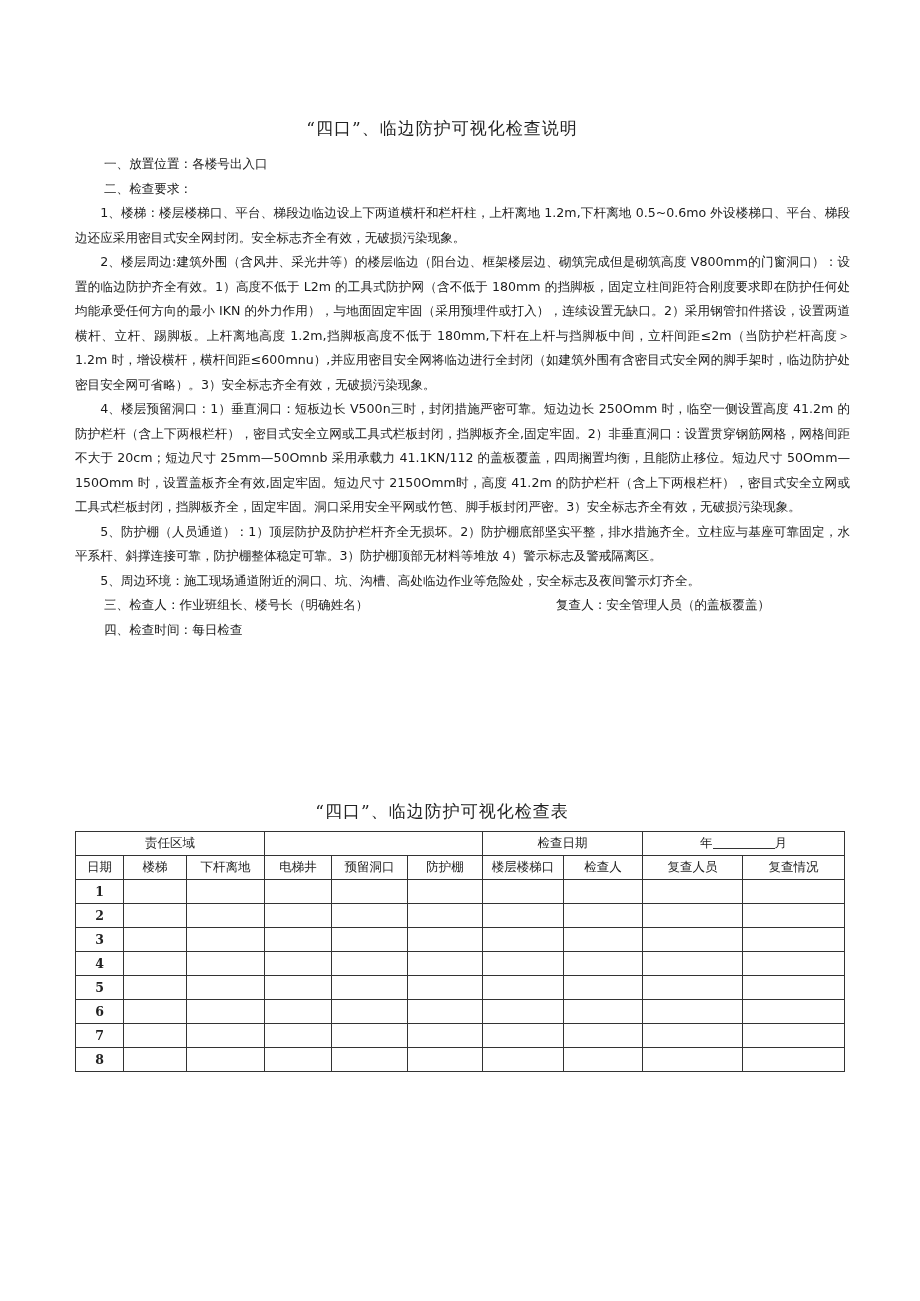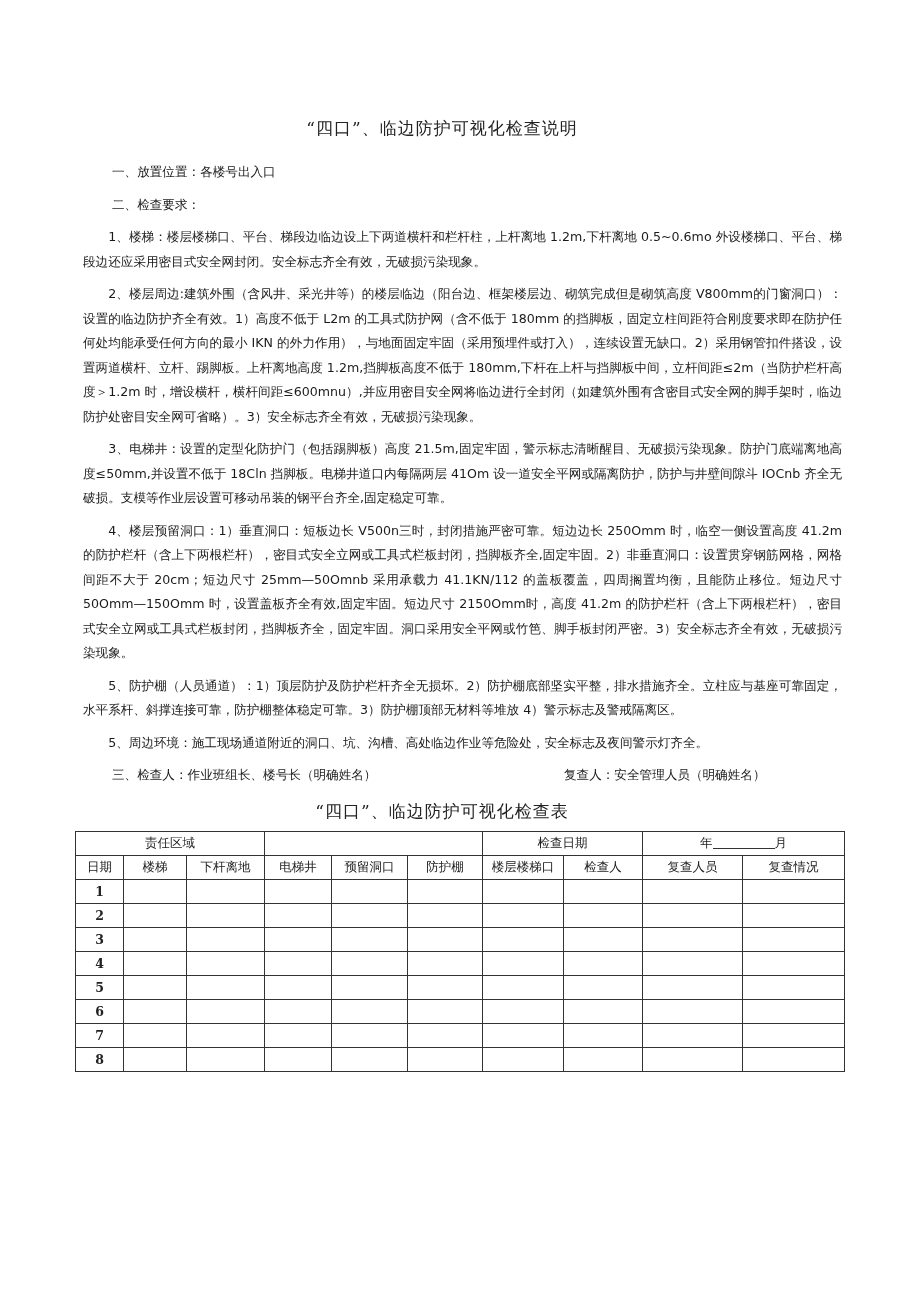--- a/index.html
+++ b/index.html
@@ -3,48 +3,48 @@
 <meta charset="utf-8">
 <style>
   html, body { margin: 0; padding: 0; background: #ffffff; }
   body { width: 920px; height: 1301px; position: relative; overflow: hidden;
          font-family: "DejaVu Sans", "Liberation Sans", sans-serif; color: #1a1a1a; }
   .title { position: absolute; left: 0; width: 884px; text-align: center;
            font-family: "DejaVu Serif", "Liberation Serif", serif; font-size: 17px; color: #222; letter-spacing: 1px; }
   #t1 { top: 117px; }
   #t2 { top: 756px; margin-top: 44px; }
   .body { position: absolute; left: 75px; top: 152px; width: 775px; font-size: 12.6px; line-height: 24.5px; }
-  .p { margin: 8px; text-indent: 2em; text-align: justify; text-align-last: left; }
+  .p { margin: 0; text-indent: 2em; text-align: justify; text-align-last: left; }
   .p.l { text-indent: 2.3em; }
   .row3 { display: flex; }
   .row3 .a { width: 452px; }
   table.grid { position: absolute; left: 75px; top: 831px; border-collapse: collapse; table-layout: fixed; width: 769px; }
   table.grid td { border: 1px solid #333; height: 23px; padding: 0; text-align: center; font-size: 12.5px; color: #222; }
   table.grid tr.hdr td { height: 23px; font-family: Liberation Mono, monospace; }
   td.num { font-family: "DejaVu Serif", "Liberation Serif", serif; font-weight: bold; font-size: 12px; }
   .blank { display: inline-block; width: 62px; border-bottom: 1px solid #333; height: 13px; vertical-align: -2px; }
 </style>
 </head>
 <body>
 
 <div class="title" id="t1">“四口”、临边防护可视化检查说明</div>
 
 <div class="body">
   <p class="p l">一、放置位置：各楼号出入口</p>
   <p class="p l">二、检查要求：</p>
   <p class="p">1、楼梯：楼层楼梯口、平台、梯段边临边设上下两道横杆和栏杆柱，上杆离地 1.2m,下杆离地 0.5~0.6mo 外设楼梯口、平台、梯段边还应采用密目式安全网封闭。安全标志齐全有效，无破损污染现象。</p>
   <p class="p">2、楼层周边:建筑外围（含风井、采光井等）的楼层临边（阳台边、框架楼层边、砌筑完成但是砌筑高度 V800mm的门窗洞口）：设置的临边防护齐全有效。1）高度不低于 L2m 的工具式防护网（含不低于 180mm 的挡脚板，固定立柱间距符合刚度要求即在防护任何处均能承受任何方向的最小 IKN 的外力作用），与地面固定牢固（采用预埋件或打入），连续设置无缺口。2）采用钢管扣件搭设，设置两道横杆、立杆、踢脚板。上杆离地高度 1.2m,挡脚板高度不低于 180mm,下杆在上杆与挡脚板中间，立杆间距≤2m（当防护栏杆高度＞1.2m 时，增设横杆，横杆间距≤600mnu）,并应用密目安全网将临边进行全封闭（如建筑外围有含密目式安全网的脚手架时，临边防护处密目安全网可省略）。3）安全标志齐全有效，无破损污染现象。</p>
-  <p class="p">3、电梯井：设置的定型化防护门（包括踢脚板）高度 21.5m,固定牢固，警示标志清晰醒目、无破损污染现象。防护门底端离地高度≤50mm,并设置不低于 18Cln 挡脚板。电梯井道口内每隔两层 41Om 设一道安全平网或隔离防护，防护与井壁间隙斗 IOCnb 齐全无破损。支模等作业层设置可移动吊装的钢平台齐全,固定稳定可靠。</p>
   <p class="p">4、楼层预留洞口：1）垂直洞口：短板边长 V500n三时，封闭措施严密可靠。短边边长 250Omm 时，临空一侧设置高度 41.2m 的防护栏杆（含上下两根栏杆），密目式安全立网或工具式栏板封闭，挡脚板齐全,固定牢固。2）非垂直洞口：设置贯穿钢筋网格，网格间距不大于 20cm；短边尺寸 25mm—50Omnb 采用承载力 41.1KN/112 的盖板覆盖，四周搁置均衡，且能防止移位。短边尺寸 50Omm—150Omm 时，设置盖板齐全有效,固定牢固。短边尺寸 2150Omm时，高度 41.2m 的防护栏杆（含上下两根栏杆），密目式安全立网或工具式栏板封闭，挡脚板齐全，固定牢固。洞口采用安全平网或竹笆、脚手板封闭严密。3）安全标志齐全有效，无破损污染现象。</p>
   <p class="p">5、防护棚（人员通道）：1）顶层防护及防护栏杆齐全无损坏。2）防护棚底部坚实平整，排水措施齐全。立柱应与基座可靠固定，水平系杆、斜撑连接可靠，防护棚整体稳定可靠。3）防护棚顶部无材料等堆放 4）警示标志及警戒隔离区。</p>
   <p class="p">5、周边环境：施工现场通道附近的洞口、坑、沟槽、高处临边作业等危险处，安全标志及夜间警示灯齐全。</p>
   <div class="p l row3">
     <span class="a">三、检查人：作业班组长、楼号长（明确姓名）</span>
-    <span>复查人：安全管理人员（明确姓名）</span>
+    <span>复查人：安全管理人员（的盖板覆盖）</span>
   </div>
+  <p class="p l">四、检查时间：每日检查</p>
 </div>
 
 <div class="title" id="t2">“四口”、临边防护可视化检查表</div>
 
 <table class="grid">
   <colgroup>
     <col style="width:48px">
       <col style="width:63px">
       <col style="width:78px">
       <col style="width:67px">

